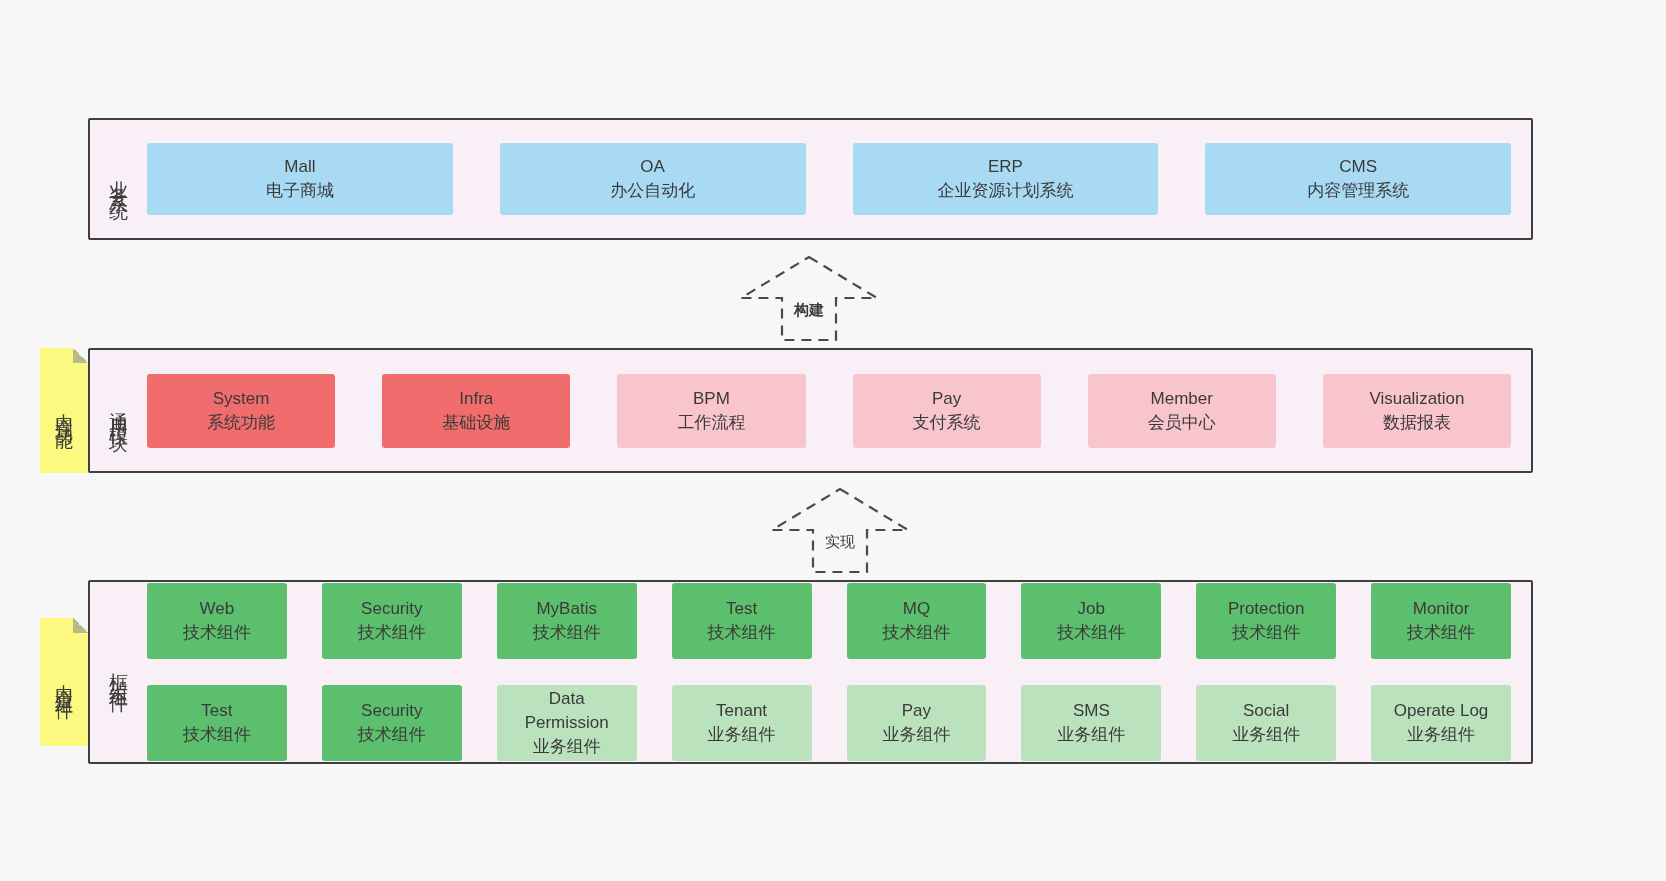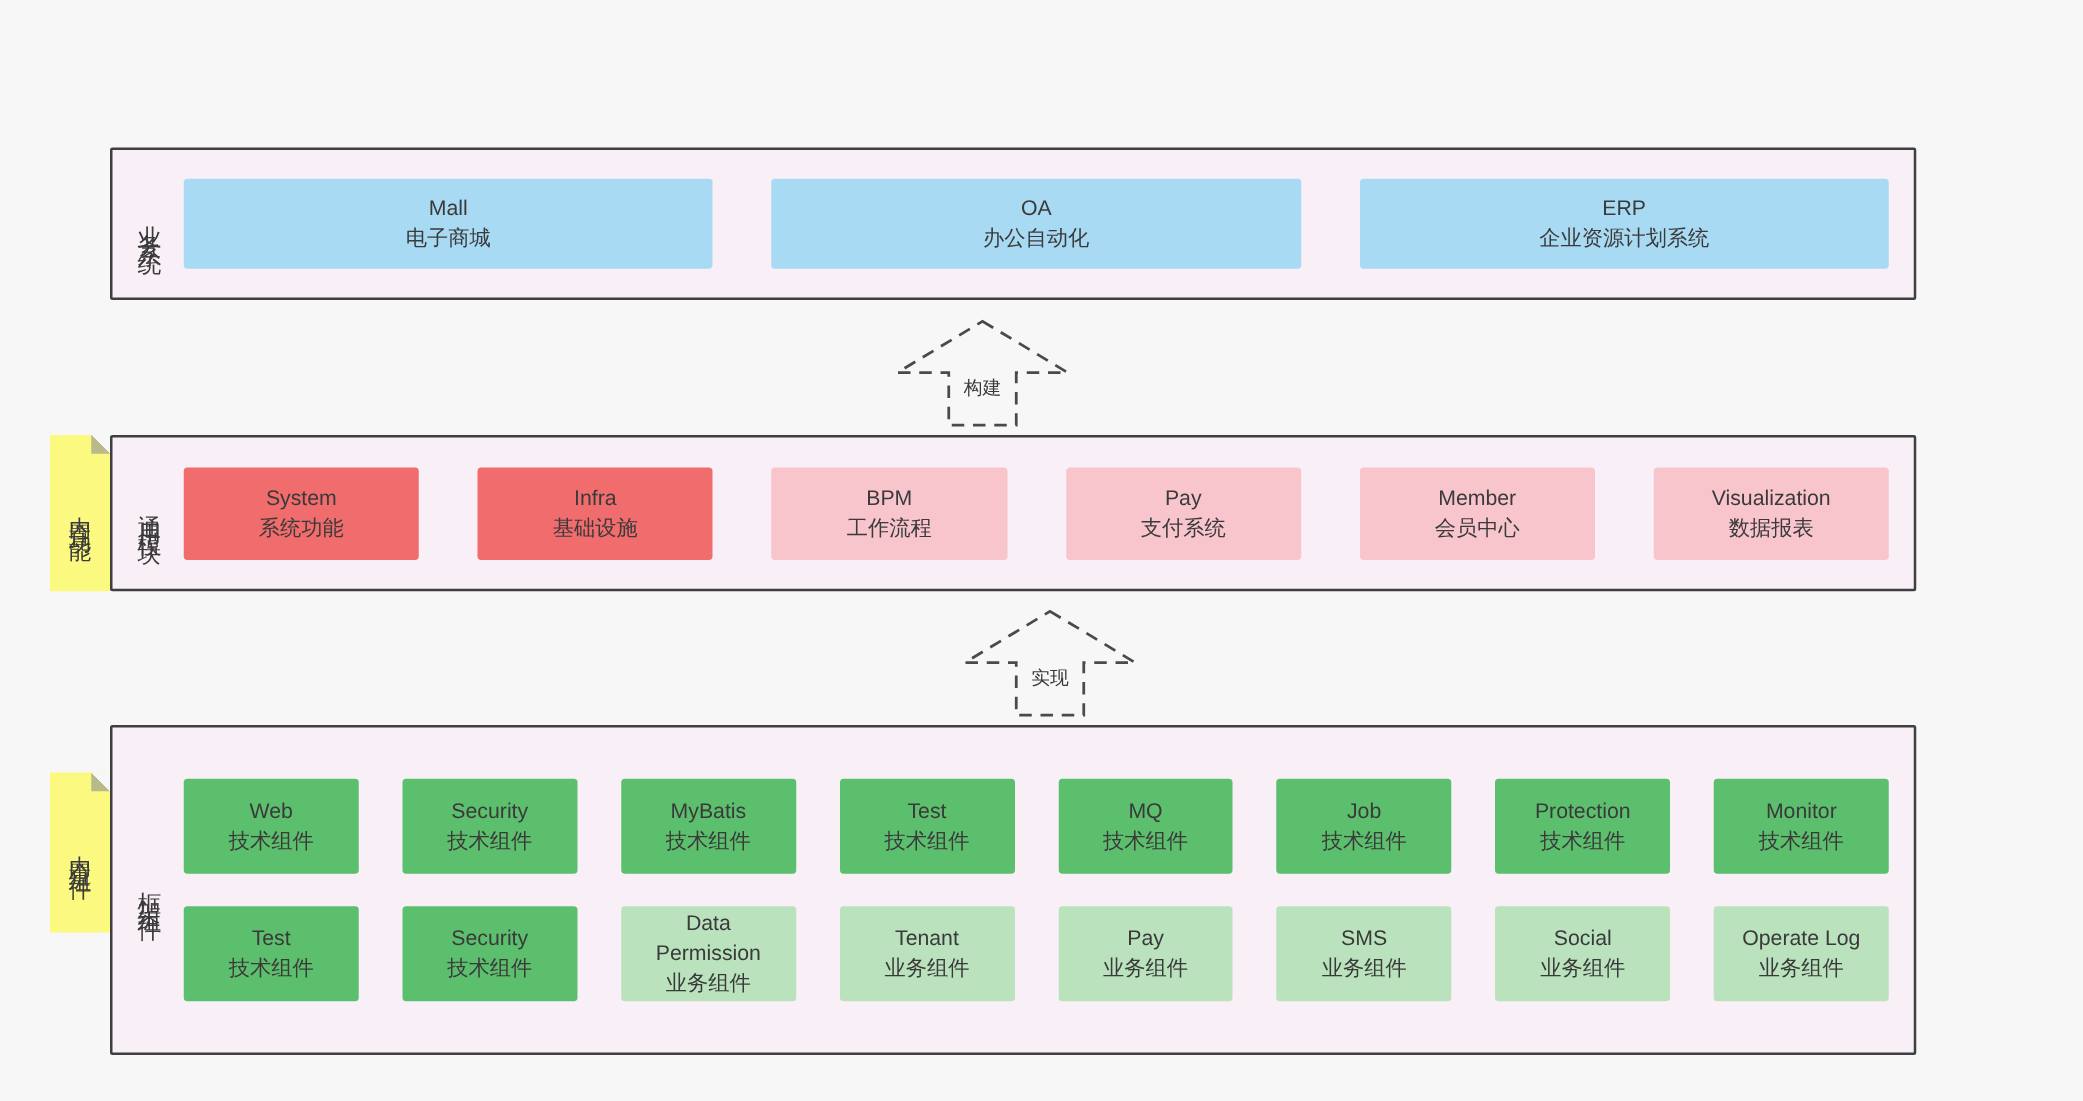--- a/index.html
+++ b/index.html
@@ -18,21 +18,21 @@
     position:absolute;
     left:88px; width:1445px;
     background: var(--c-layer-bg, #f9eff7);
     border: 2px solid var(--c-layer-border, #3f3f3f);
     border-radius:2px;
     display:flex;
     align-items:stretch;
   }
   .layer-business  { top:118px; height:122px; }
   .layer-common    { top:348px; height:125px; }
-  .layer-framework { top:580px; height:264px; }
+  .layer-framework { top:580px; height:184px; }
 
   .layer-label {
     width:57px;
     display:flex; align-items:center; justify-content:center;
     writing-mode: vertical-rl;
     text-orientation: upright;
     font-size:19px;
     letter-spacing:7px;
     color: var(--c-text, #3a3a3a);
   }
@@ -83,21 +83,21 @@
   .note::after {
     content:'';
     position:absolute;
     top:0; right:0;
     width:15px; height:15px;
     background: linear-gradient(225deg, var(--c-page-bg, #f7f7f7) 50%, #b9b98a 50%);
   }
 
   
   .arrow { position:absolute; width:140px; height:88px; }
-  .arrow-1 { left:716px; top:255px; }
+  .arrow-1 { left:739px; top:255px;font-weight:bold; }
   .arrow-2 { left:770px; top:487px; }
   .arrow svg { width:100%; height:100%; overflow:visible; }
   .arrow polygon {
     fill:none;
     stroke: var(--c-arrow, #4a4a4a);
     stroke-width:2.2;
     stroke-dasharray:10 7;
   }
   .arrow text {
     font-family: "Liberation Sans", "DejaVu Sans", sans-serif;
@@ -119,20 +119,24 @@
           <div class="box-sub">电子商城</div>
         </div>
         <div class="box v-blue">
           <div class="box-title">OA</div>
           <div class="box-sub">办公自动化</div>
         </div>
         <div class="box v-blue">
           <div class="box-title">ERP</div>
           <div class="box-sub">企业资源计划系统</div>
         </div>
+        <div class="box v-blue">
+          <div class="box-title">CMS</div>
+          <div class="box-sub">内容管理系统</div>
+        </div>
       </div>
     </div>
   </section>
 
   <div class="arrow arrow-1">
     <svg viewBox="0 0 140 88">
       <polygon points="70,2 138,43 97,43 97,85 43,85 43,43 2,43"></polygon>
       <text x="70" y="60" text-anchor="middle">构建</text>
     </svg>
   </div>

